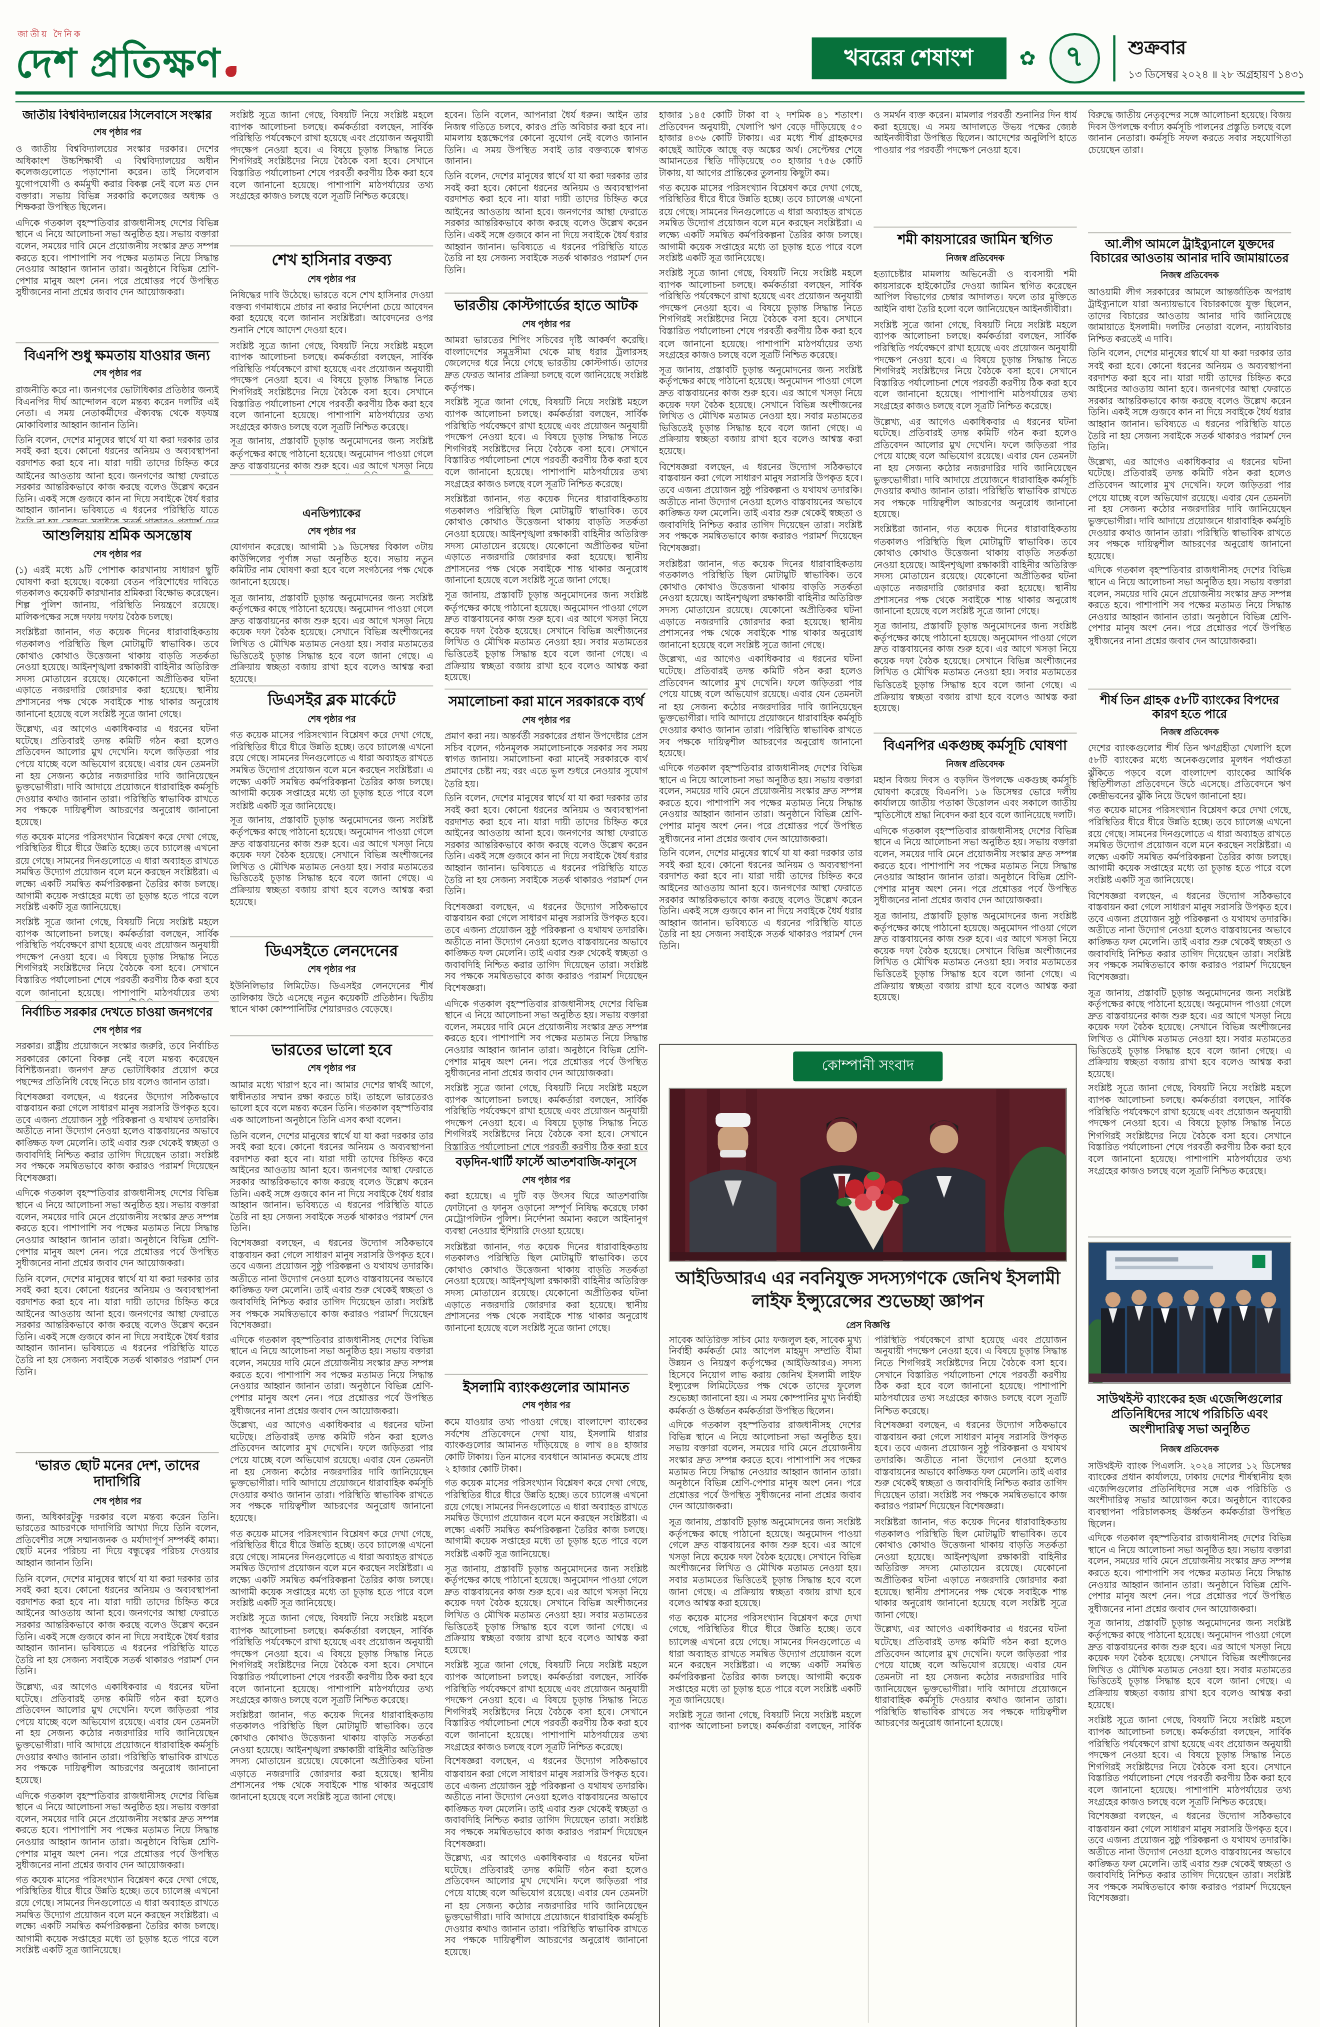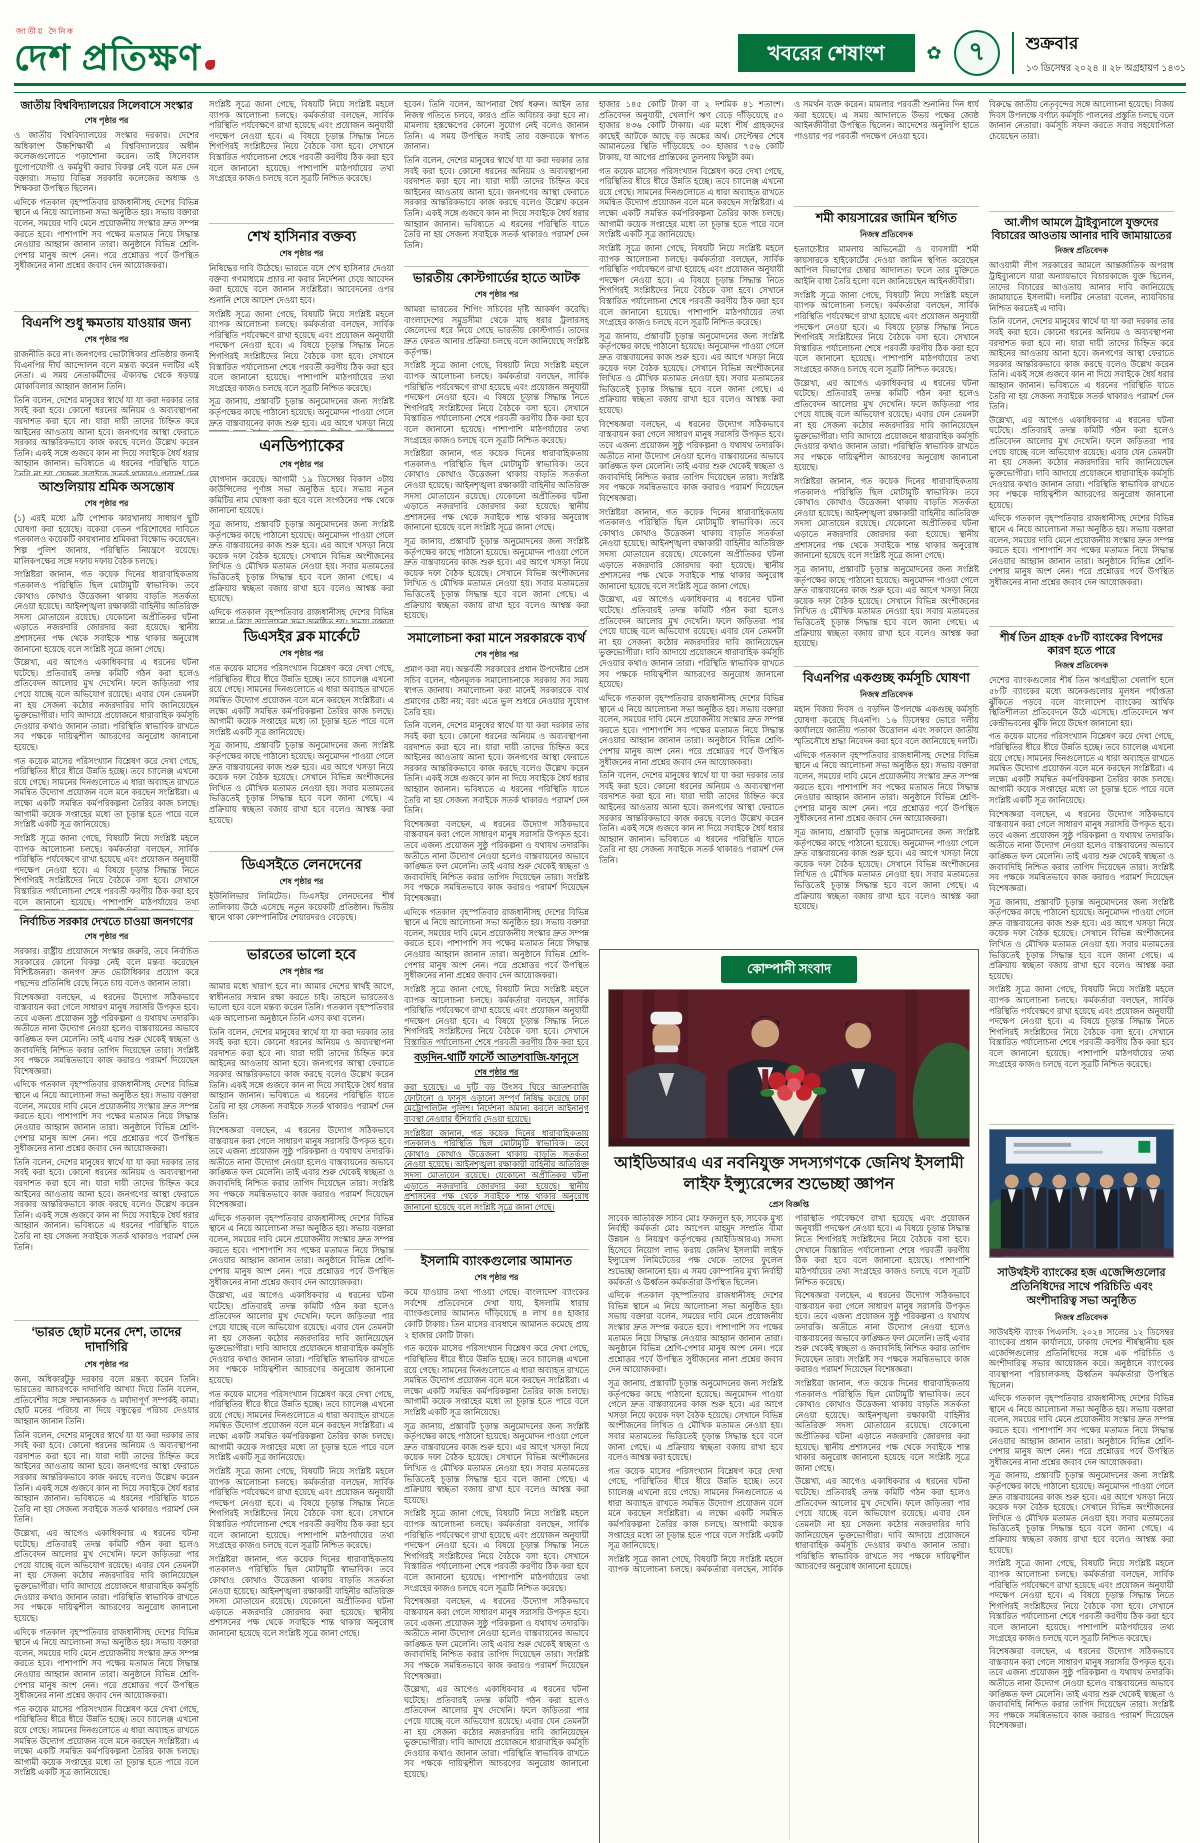--- a/index.html
+++ b/index.html
@@ -34,21 +34,21 @@
   .tworow{display:flex;gap:10px;height:842px;flex:none;}
   .tworow .col{height:842px;}
   .story{box-sizing:border-box;overflow:hidden;border-top:1px solid #bdbdb6;padding-top:4px;flex:none;}
   .story:first-child{border-top:none;padding-top:0;}
   .story h2{margin:0 2px 2px;font-weight:bold;text-align:center;line-height:1.22;color:#0d0d0d;}
   .kicker{text-align:center;font-size:8px;font-weight:bold;margin:0 0 3px;color:#111;}
   .abody p{font-size:8.3px;line-height:1.28;text-align:justify;margin:0 0 3px;color:#1c1c1c;}
   
   .company-box{margin-top:8px;border:1.5px solid #5a5a55;background:#fdfdf8;box-sizing:border-box;
     flex:1;overflow:hidden;display:flex;flex-direction:column;padding:6px 8px;}
-  .box-label{align-self:center;background:#07713b;color:#fff;font-size:13px;font-weight:bold;
+  .box-label{align-self:center;background:#07713b;color:#fff;font-size:13px;font-weight:normal;
     padding:3px 26px;border-radius:2px;margin-bottom:6px;}
   .photo{margin:0 0 4px;border:1px solid #8a8a84;line-height:0;}
   .photo svg{width:100%;height:auto;display:block;}
   .box-head{font-size:16px;font-weight:bold;text-align:center;line-height:1.3;margin:2px 2px 3px;}
   .twocol{column-count:2;column-gap:12px;column-rule:1px solid #e0e0da;flex:1;overflow:hidden;}
   .twocol p{font-size:8.3px;line-height:1.28;text-align:justify;margin:0 0 3px;color:#1c1c1c;font-family:Liberation Serif, serif;}
   
   .photo-article{border-top:1px solid #bdbdb6;margin-top:3px;padding-top:4px;flex:1;overflow:hidden;
     display:flex;flex-direction:column;box-sizing:border-box;}
   .ph-head{font-size:11px;font-weight:bold;text-align:center;line-height:1.3;margin:3px 1px 3px;}
@@ -137,21 +137,21 @@
         <article class="story" style="height: 208px;">
           <h2 style="font-size: 14px;">শেখ হাসিনার বক্তব্য</h2>
           <div class="kicker">শেষ পৃষ্ঠার পর</div>
           <div class="abody">
             <p>নিষিদ্ধের দাবি উঠেছে। ভারতে বসে শেখ হাসিনার দেওয়া বক্তব্য গণমাধ্যমে প্রচার না করার নির্দেশনা চেয়ে আবেদন করা হয়েছে বলে জানান সংশ্লিষ্টরা। আবেদনের ওপর শুনানি শেষে আদেশ দেওয়া হবে।</p>
             <p>সংশ্লিষ্ট সূত্রে জানা গেছে, বিষয়টি নিয়ে সংশ্লিষ্ট মহলে ব্যাপক আলোচনা চলছে। কর্মকর্তারা বলছেন, সার্বিক পরিস্থিতি পর্যবেক্ষণে রাখা হয়েছে এবং প্রয়োজন অনুযায়ী পদক্ষেপ নেওয়া হবে। এ বিষয়ে চূড়ান্ত সিদ্ধান্ত নিতে শিগগিরই সংশ্লিষ্টদের নিয়ে বৈঠকে বসা হবে। সেখানে বিস্তারিত পর্যালোচনা শেষে পরবর্তী করণীয় ঠিক করা হবে বলে জানানো হয়েছে। পাশাপাশি মাঠপর্যায়ের তথ্য সংগ্রহের কাজও চলছে বলে সূত্রটি নিশ্চিত করেছে।</p>
             <p>সূত্র জানায়, প্রস্তাবটি চূড়ান্ত অনুমোদনের জন্য সংশ্লিষ্ট কর্তৃপক্ষের কাছে পাঠানো হয়েছে। অনুমোদন পাওয়া গেলে দ্রুত বাস্তবায়নের কাজ শুরু হবে। এর আগে খসড়া নিয়ে কয়েক দফা বৈঠক হয়েছে। সেখানে বিভিন্ন অংশীজনের লিখিত ও মৌখিক মতামত নেওয়া হয়। সবার মতামতের ভিত্তিতেই চূড়ান্ত সিদ্ধান্ত হবে বলে জানা গেছে। এ প্রক্রিয়ায় স্বচ্ছতা বজায় রাখা হবে বলেও আশ্বস্ত করা হয়েছে।</p>
           </div>
         </article>
         <article class="story" style="height: 192px;">
-          <h2 style="font-size: 16px;">এনডিপ্যাকের</h2>
+          <h2 style="font-size: 10px; margin-top: 26px;">এনডিপ্যাকের</h2>
           <div class="kicker">শেষ পৃষ্ঠার পর</div>
           <div class="abody">
             <p>যোগদান করেছে। আগামী ১৯ ডিসেম্বর বিকাল ৩টায় কাউন্সিলের পূর্ণাঙ্গ সভা অনুষ্ঠিত হবে। সভায় নতুন কমিটির নাম ঘোষণা করা হবে বলে সংগঠনের পক্ষ থেকে জানানো হয়েছে।</p>
             <p>সূত্র জানায়, প্রস্তাবটি চূড়ান্ত অনুমোদনের জন্য সংশ্লিষ্ট কর্তৃপক্ষের কাছে পাঠানো হয়েছে। অনুমোদন পাওয়া গেলে দ্রুত বাস্তবায়নের কাজ শুরু হবে। এর আগে খসড়া নিয়ে কয়েক দফা বৈঠক হয়েছে। সেখানে বিভিন্ন অংশীজনের লিখিত ও মৌখিক মতামত নেওয়া হয়। সবার মতামতের ভিত্তিতেই চূড়ান্ত সিদ্ধান্ত হবে বলে জানা গেছে। এ প্রক্রিয়ায় স্বচ্ছতা বজায় রাখা হবে বলেও আশ্বস্ত করা হয়েছে।</p>
             <p>এদিকে গতকাল বৃহস্পতিবার রাজধানীসহ দেশের বিভিন্ন স্থানে এ নিয়ে আলোচনা সভা অনুষ্ঠিত হয়। সভায় বক্তারা বলেন, সময়ের দাবি মেনে প্রয়োজনীয় সংস্কার দ্রুত সম্পন্ন করতে হবে। পাশাপাশি সব পক্ষের মতামত নিয়ে সিদ্ধান্ত নেওয়ার আহ্বান জানান তারা। অনুষ্ঠানে বিভিন্ন শ্রেণি-পেশার মানুষ অংশ নেন। পরে প্রশ্নোত্তর পর্বে উপস্থিত সুধীজনের নানা প্রশ্নের জবাব দেন আয়োজকরা।</p>
           </div>
         </article>
         <article class="story" style="height: 228px;">
           <h2 style="font-size: 14px;">ডিএসইর ব্লক মার্কেটে</h2>
           <div class="kicker">শেষ পৃষ্ঠার পর</div>
@@ -203,21 +203,21 @@
           <h2 style="font-size: 12.5px;">সমালোচনা করা মানে সরকারকে ব্যর্থ</h2>
           <div class="kicker">শেষ পৃষ্ঠার পর</div>
           <div class="abody">
             <p>প্রমাণ করা নয়। অন্তর্বর্তী সরকারের প্রধান উপদেষ্টার প্রেস সচিব বলেন, গঠনমূলক সমালোচনাকে সরকার সব সময় স্বাগত জানায়। সমালোচনা করা মানেই সরকারকে ব্যর্থ প্রমাণের চেষ্টা নয়; বরং এতে ভুল শুধরে নেওয়ার সুযোগ তৈরি হয়।</p>
             <p>তিনি বলেন, দেশের মানুষের স্বার্থে যা যা করা দরকার তার সবই করা হবে। কোনো ধরনের অনিয়ম ও অব্যবস্থাপনা বরদাশত করা হবে না। যারা দায়ী তাদের চিহ্নিত করে আইনের আওতায় আনা হবে। জনগণের আস্থা ফেরাতে সরকার আন্তরিকভাবে কাজ করছে বলেও উল্লেখ করেন তিনি। একই সঙ্গে গুজবে কান না দিয়ে সবাইকে ধৈর্য ধরার আহ্বান জানান। ভবিষ্যতে এ ধরনের পরিস্থিতি যাতে তৈরি না হয় সেজন্য সবাইকে সতর্ক থাকারও পরামর্শ দেন তিনি।</p>
             <p>বিশেষজ্ঞরা বলছেন, এ ধরনের উদ্যোগ সঠিকভাবে বাস্তবায়ন করা গেলে সাধারণ মানুষ সরাসরি উপকৃত হবে। তবে এজন্য প্রয়োজন সুষ্ঠু পরিকল্পনা ও যথাযথ তদারকি। অতীতে নানা উদ্যোগ নেওয়া হলেও বাস্তবায়নের অভাবে কাঙ্ক্ষিত ফল মেলেনি। তাই এবার শুরু থেকেই স্বচ্ছতা ও জবাবদিহি নিশ্চিত করার তাগিদ দিয়েছেন তারা। সংশ্লিষ্ট সব পক্ষকে সমন্বিতভাবে কাজ করারও পরামর্শ দিয়েছেন বিশেষজ্ঞরা।</p>
             <p>এদিকে গতকাল বৃহস্পতিবার রাজধানীসহ দেশের বিভিন্ন স্থানে এ নিয়ে আলোচনা সভা অনুষ্ঠিত হয়। সভায় বক্তারা বলেন, সময়ের দাবি মেনে প্রয়োজনীয় সংস্কার দ্রুত সম্পন্ন করতে হবে। পাশাপাশি সব পক্ষের মতামত নিয়ে সিদ্ধান্ত নেওয়ার আহ্বান জানান তারা। অনুষ্ঠানে বিভিন্ন শ্রেণি-পেশার মানুষ অংশ নেন। পরে প্রশ্নোত্তর পর্বে উপস্থিত সুধীজনের নানা প্রশ্নের জবাব দেন আয়োজকরা।</p>
             <p>সংশ্লিষ্ট সূত্রে জানা গেছে, বিষয়টি নিয়ে সংশ্লিষ্ট মহলে ব্যাপক আলোচনা চলছে। কর্মকর্তারা বলছেন, সার্বিক পরিস্থিতি পর্যবেক্ষণে রাখা হয়েছে এবং প্রয়োজন অনুযায়ী পদক্ষেপ নেওয়া হবে। এ বিষয়ে চূড়ান্ত সিদ্ধান্ত নিতে শিগগিরই সংশ্লিষ্টদের নিয়ে বৈঠকে বসা হবে। সেখানে বিস্তারিত পর্যালোচনা শেষে পরবর্তী করণীয় ঠিক করা হবে বলে জানানো হয়েছে। পাশাপাশি মাঠপর্যায়ের তথ্য সংগ্রহের কাজও চলছে বলে সূত্রটি নিশ্চিত করেছে।</p>
           </div>
         </article>
-        <article class="story" style="height: 203px; text-decoration: underline;">
+        <article class="story" style="height: 203px;">
           <h2 style="font-size: 10.8px;">বড়দিন-থার্টি ফার্স্টে আতশবাজি-ফানুসে</h2>
           <div class="kicker">শেষ পৃষ্ঠার পর</div>
           <div class="abody">
             <p>করা হয়েছে। এ দুটি বড় উৎসব ঘিরে আতশবাজি ফোটানো ও ফানুস ওড়ানো সম্পূর্ণ নিষিদ্ধ করেছে ঢাকা মেট্রোপলিটন পুলিশ। নির্দেশনা অমান্য করলে আইনানুগ ব্যবস্থা নেওয়ার হুঁশিয়ারি দেওয়া হয়েছে।</p>
             <p>সংশ্লিষ্টরা জানান, গত কয়েক দিনের ধারাবাহিকতায় গতকালও পরিস্থিতি ছিল মোটামুটি স্বাভাবিক। তবে কোথাও কোথাও উত্তেজনা থাকায় বাড়তি সতর্কতা নেওয়া হয়েছে। আইনশৃঙ্খলা রক্ষাকারী বাহিনীর অতিরিক্ত সদস্য মোতায়েন রয়েছে। যেকোনো অপ্রীতিকর ঘটনা এড়াতে নজরদারি জোরদার করা হয়েছে। স্থানীয় প্রশাসনের পক্ষ থেকে সবাইকে শান্ত থাকার অনুরোধ জানানো হয়েছে বলে সংশ্লিষ্ট সূত্রে জানা গেছে।</p>
           </div>
         </article>
         <article class="story" style="height: 597px;">
           <h2 style="font-size: 12.5px;">ইসলামি ব্যাংকগুলোর আমানত</h2>
           <div class="kicker">শেষ পৃষ্ঠার পর</div>

